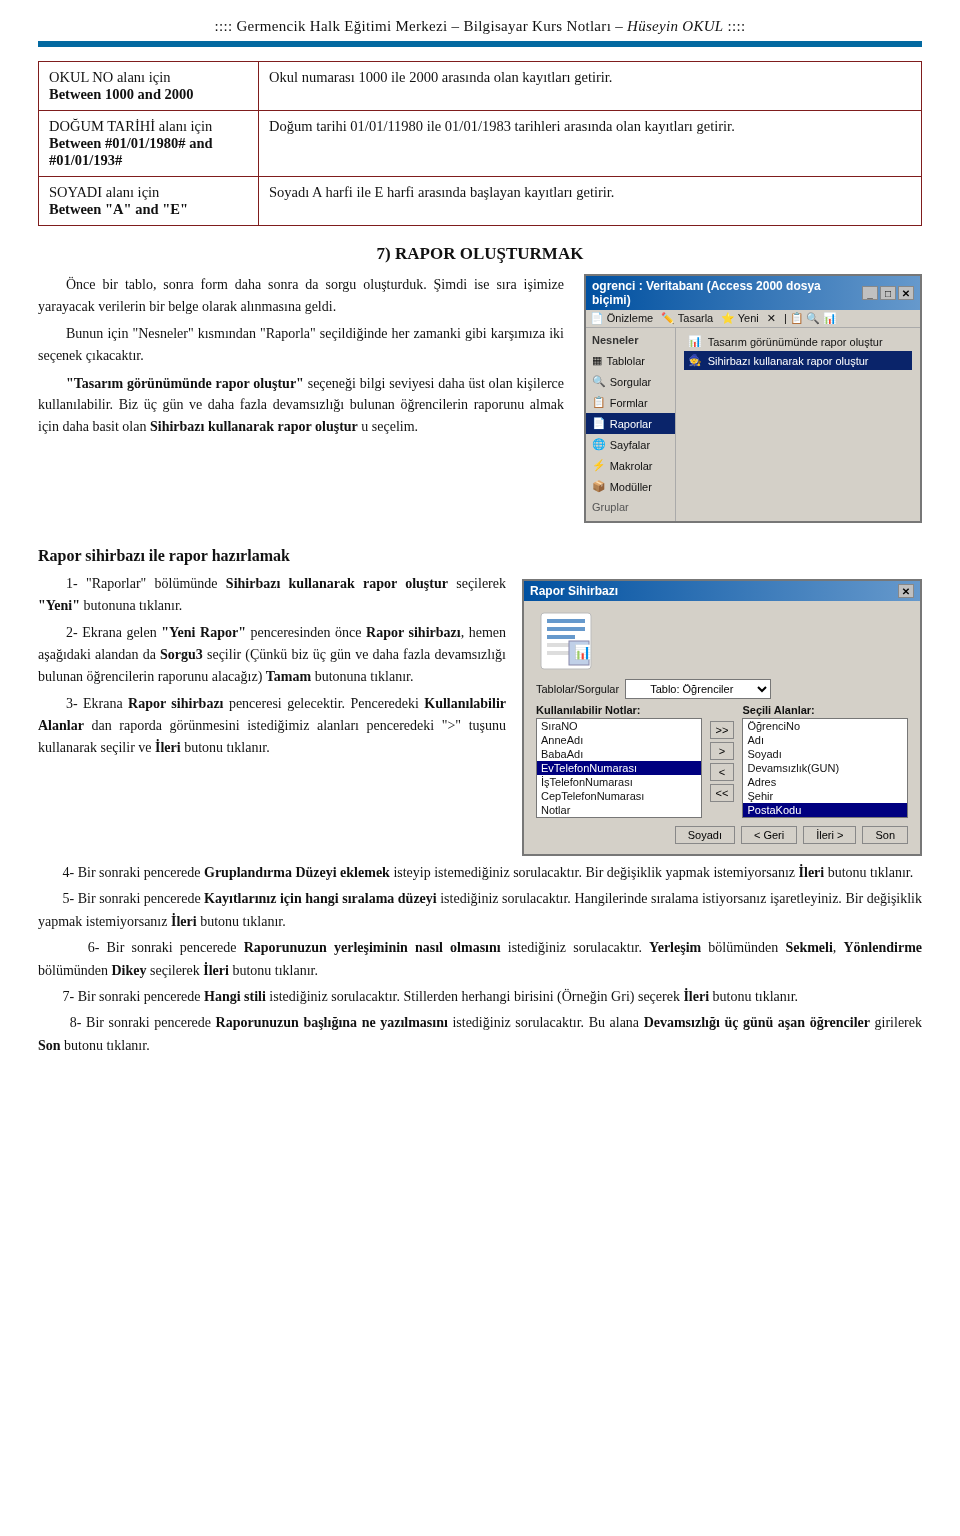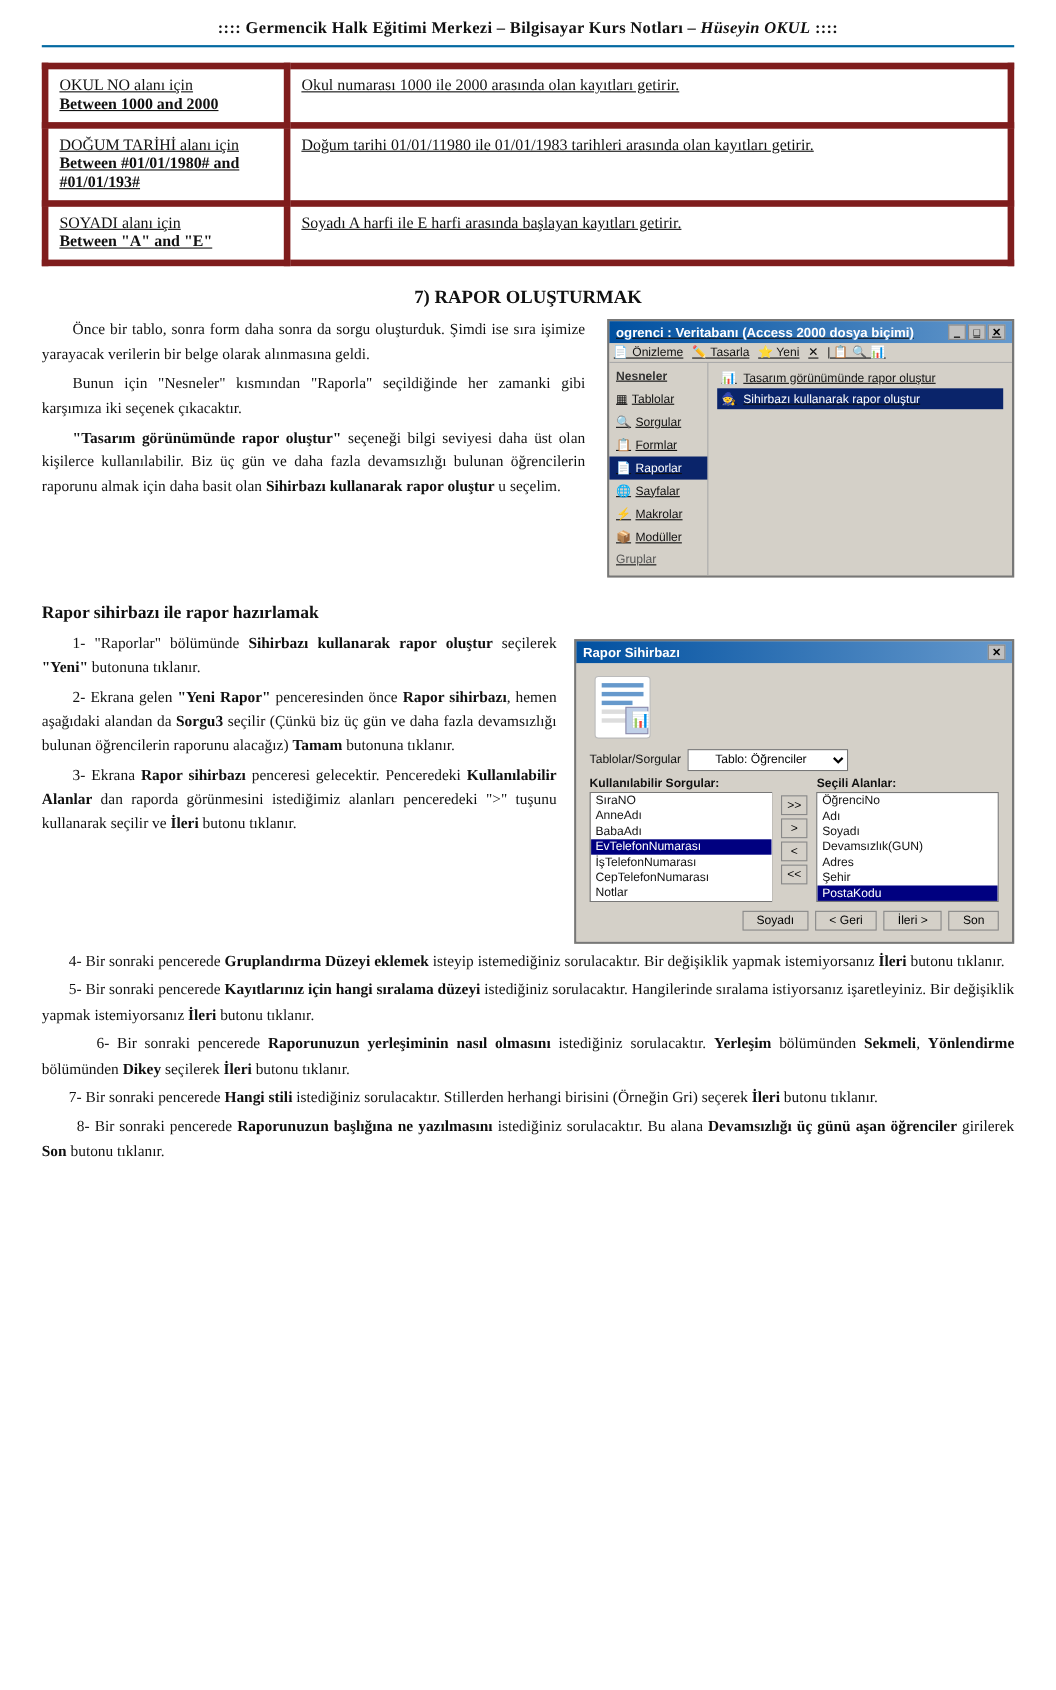--- a/index.html
+++ b/index.html
@@ -14,40 +14,39 @@
     .page {
       width: 960px;
       min-height: 1536px;
       padding: 18px 38px 30px 38px;
       position: relative;
     }
     
     .header {
       text-align: center;
       font-size: 15px;
-      font-weight: bold;
-      border-bottom: 2px solid #0369a1;
+      font-weight: normal;
+      border-bottom: 6px solid #0369a1;
       padding-bottom: 6px;
       margin-bottom: 14px;
       letter-spacing: 0.3px;
     }
     .header .italic { font-style: italic; }
 
     
     .between-table {
       width: 100%;
       border-collapse: collapse;
       margin-bottom: 18px;
       font-size: 14.5px;
     }
     .between-table td {
-      border: 6px solid #7f1d1d;
+      border: 1px solid #7f1d1d;
       padding: 7px 10px;
       vertical-align: top;
-      text-decoration: underline;
     }
     .between-table td:first-child {
       width: 220px;
       font-weight: normal;
     }
 
     
     .section-title {
       text-align: center;
       font-size: 17px;
@@ -62,23 +61,22 @@
       gap: 20px;
       margin-bottom: 10px;
     }
     .two-col .left-col {
       flex: 1;
       font-size: 14px;
       line-height: 1.55;
       text-align: justify;
     }
     .two-col .right-col {
-      width: 370px;
+      width: 338px;
       flex-shrink: 0;
-      text-decoration: underline;
     }
 
     
     .access-window {
       border: 2px solid #777;
       background: #d4d0c8;
       font-family: Tahoma, Arial, sans-serif;
       font-size: 12px;
     }
     .access-titlebar {
@@ -453,21 +451,21 @@
             </div>
           </div>
           <div class="rapor-tablo-row">
             <label>Tablolar/Sorgular</label>
             <select class="rapor-select">
               <option>Tablo: Öğrenciler</option>
             </select>
           </div>
           <div class="rapor-fields">
             <div class="field-col">
-              <label>Kullanılabilir Sorgular:</label>
+              <label>Kullanılabilir Notlar:</label>
               <div class="rapor-listbox">
                 <div>SıraNO</div>
                 <div>AnneAdı</div>
                 <div>BabaAdı</div>
                 <div class="selected">EvTelefonNumarası</div>
                 <div>İşTelefonNumarası</div>
                 <div>CepTelefonNumarası</div>
                 <div>Notlar</div>
                 <div>Fotoğraf</div>
               </div>

